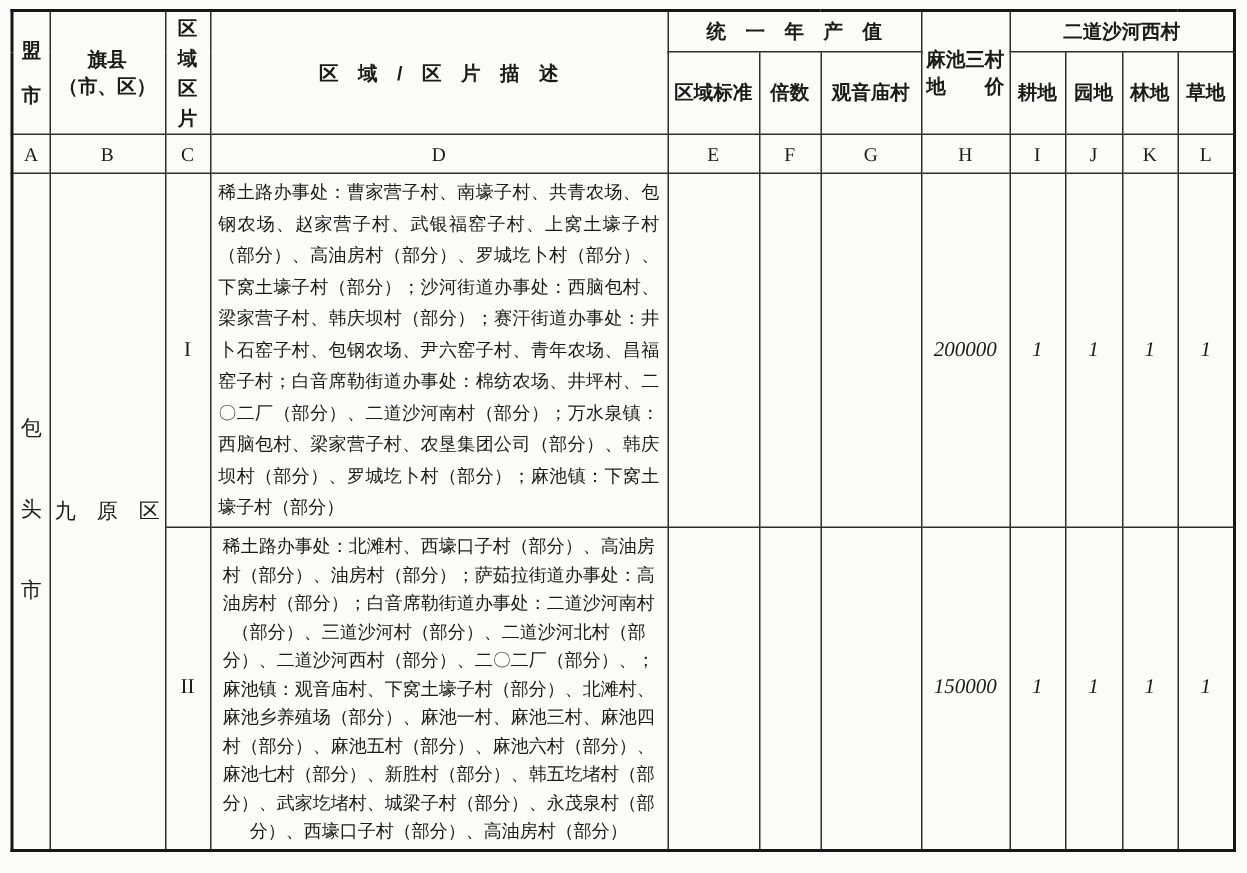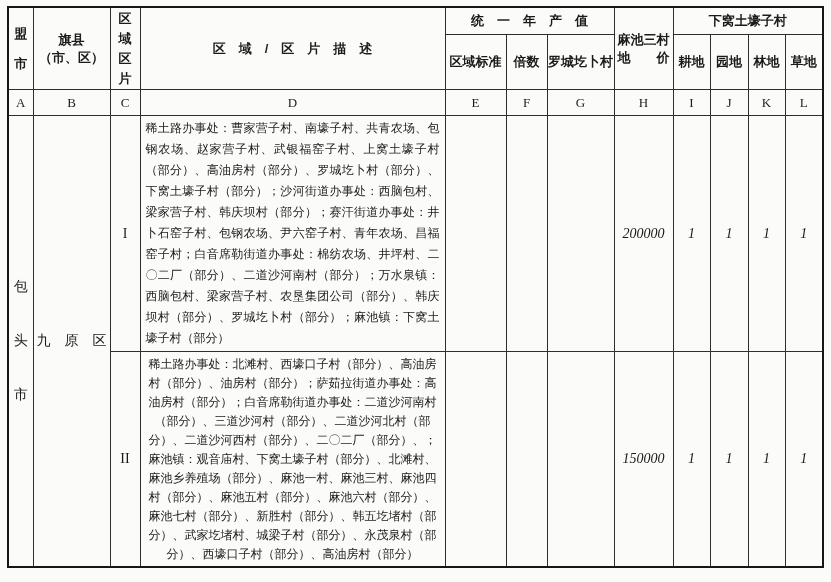--- a/index.html
+++ b/index.html
@@ -92,34 +92,34 @@
       <td rowspan="3" class="hdr stack">旗县
 （市、区）</td>
       <td rowspan="3" class="hdr stack-zone">区
 域
 区
 片</td>
       <td rowspan="3" class="hdr">区　域　/　区　片　描　述</td>
       <td rowspan="2" colspan="3" class="hdr">统　一　年　产　值</td>
       <td rowspan="3" class="hdr stack">麻池三村
 地　　价</td>
-      <td colspan="4" class="hdr">下窝土壕子村</td>
+      <td colspan="4" class="hdr">二道沙河西村</td>
     </tr>
 
     <tr class="r-band2">
       <td rowspan="2" class="hdr">耕地</td>
       <td rowspan="2" class="hdr">园地</td>
       <td rowspan="2" class="hdr">林地</td>
       <td rowspan="2" class="hdr">草地</td>
     </tr>
 
     <tr class="r-band3">
       <td class="hdr">区域标准</td>
       <td class="hdr">倍数</td>
-      <td class="hdr">罗城圪卜村</td>
+      <td class="hdr">观音庙村</td>
     </tr>
 
     <tr class="r-letters">
       <td class="letter">A</td>
       <td class="letter">B</td>
       <td class="letter">C</td>
       <td class="letter">D</td>
       <td class="letter">E</td>
       <td class="letter">F</td>
       <td class="letter">G</td>

